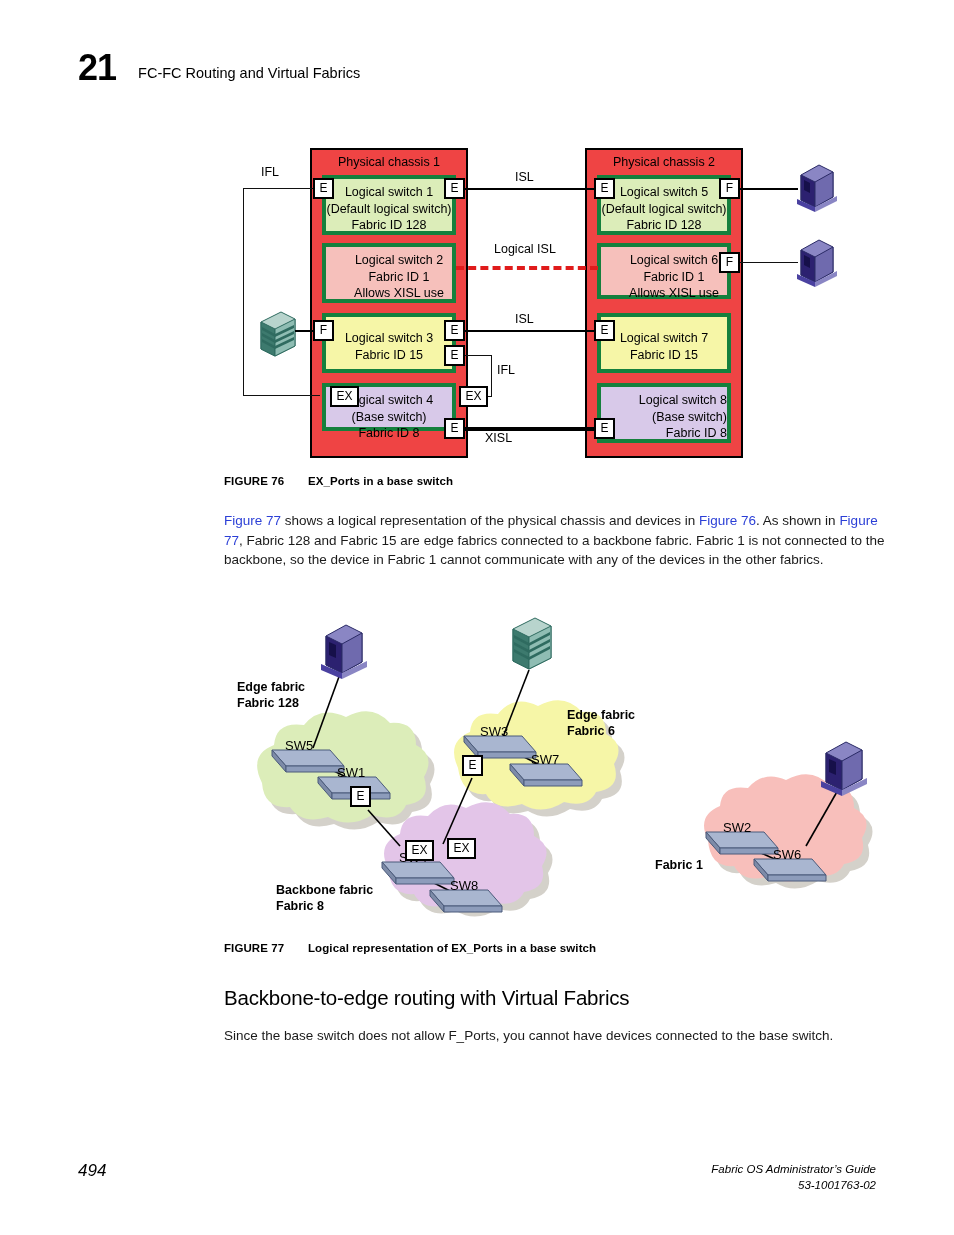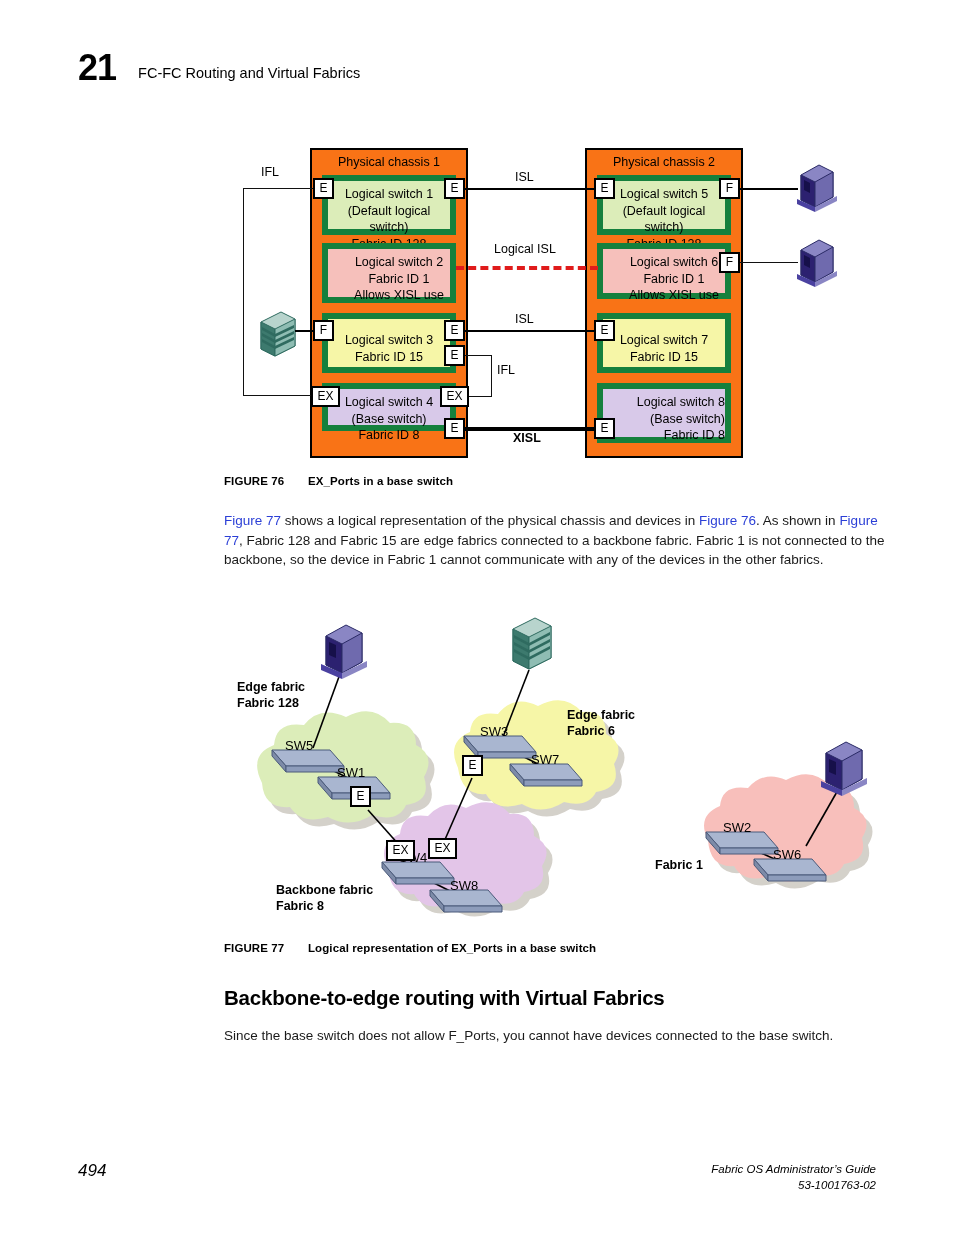--- a/index.html
+++ b/index.html
@@ -13,41 +13,41 @@
   
   .hdr{position:absolute;left:78px;top:50px;display:flex;align-items:baseline;}
   .hdr-num{font-size:36px;font-weight:bold;letter-spacing:-1px;line-height:1;}
   .hdr-title{font-size:14.5px;margin-left:22px;position:relative;top:-2px;}
 
   
   .para{position:absolute;font-size:13.5px;line-height:19.5px;color:#1a1a1a;width:668px;left:224px;}
   .lnk{color:#2b3fd6;}
   .figcap{position:absolute;left:224px;font-size:11.5px;font-weight:bold;letter-spacing:.1px;}
   .figcap .cap-id{display:inline-block;width:84px;}
-  .h2{position:absolute;left:224px;font-size:20.5px;font-weight:bold;letter-spacing:-.2px;}
+  .h2{position:absolute;left:224px;font-size:20.5px;font-weight:normal;letter-spacing:-.2px;}
 
   
   .ftr-pg{position:absolute;left:78px;top:1161px;font-size:17px;font-style:italic;}
   .ftr-r{position:absolute;right:78px;top:1161px;font-size:11.5px;font-style:italic;text-align:right;line-height:16px;}
 
   
   #fig76{position:absolute;left:0;top:0;width:954px;height:480px;}
-  .chassis{position:absolute;background:#f97316;border:2.5px solid #000;box-sizing:border-box;}
+  .chassis{position:absolute;background:#ef4444;border:2.5px solid #000;box-sizing:border-box;}
   .chassis-lbl{position:absolute;width:100%;text-align:center;top:5px;font-size:12.5px;}
-  .lsw{position:absolute;border:6px solid #15803d;box-sizing:border-box;
+  .lsw{position:absolute;border:4px solid #15803d;box-sizing:border-box;
        text-align:center;font-size:12.5px;line-height:16.5px;padding-top:5px;}
   .lsw.green{background:#dcedb9;}
   .lsw.pink {background:#f6c0bb;padding-left:20px;}
   .lsw.yellow{background:#f6f6a7;}
   .lsw.purple{background:#d8c9e9;}
 
   .port{position:absolute;background:#fff;border:2px solid #000;box-sizing:border-box;
         font-size:12px;text-align:center;line-height:17px;height:21px;z-index:6;}
   .port.w1{width:21px;}
-  .port.w2{width:29px;}
+  .port.w2{width:29px;margin-left:19px;}
 
   .ln{position:absolute;background:#000;z-index:2;}
   .ln.h{height:2px;}
   .ln.thick{height:4px;}
   .ln.thin{height:1px;background:#111;}
   .ln.vthin{width:1px;background:#111;}
   .dash{position:absolute;height:0;border-top:4px dashed #e01b1b;z-index:3;}
   .netlbl{position:absolute;font-size:12.5px;}
 
   
@@ -163,21 +163,21 @@
 
     <div class="ln h" style="left:465px;top:330px;width:129px;"></div>
     <div class="netlbl" style="left:515px;top:312px;">ISL</div>
 
     <div class="ln thin" style="left:465px;top:355px;width:27px;"></div>
     <div class="ln vthin" style="left:491px;top:355px;height:42px;"></div>
     <div class="ln thin" style="left:469px;top:396px;width:23px;"></div>
     <div class="netlbl" style="left:497px;top:363px;">IFL</div>
 
     <div class="ln thick" style="left:465px;top:427px;width:129px;"></div>
-    <div class="netlbl" style="left:513px;top:431px;font-weight:bold;">XISL</div>
+    <div class="netlbl" style="left:485px;top:431px;">XISL</div>
 
     <div class="ln h" style="left:740px;top:188px;width:58px;"></div>
     <div class="icon" style="left:795px;top:161px;width:44px;height:52px;">
       <svg width="44" height="52" viewBox="0 0 44 52">
         <polygon points="6,14 24,4 38,11 38,36 20,46 6,39" fill="#8a86c4" stroke="#2a2a66" stroke-width="1"></polygon>
         <polygon points="6,14 20,21 20,46 6,39" fill="#2c2170" stroke="#2a2a66" stroke-width="1"></polygon>
         <polygon points="20,21 38,11 38,36 20,46" fill="#6f6aae" stroke="#2a2a66" stroke-width="1"></polygon>
         <polygon points="2,38 20,46 20,51 2,43" fill="#4a41a0"></polygon>
         <polygon points="20,46 42,35 42,40 20,51" fill="#8a86c4"></polygon>
         <polygon points="9,19 15,22 15,32 9,29" fill="#16104a"></polygon>

